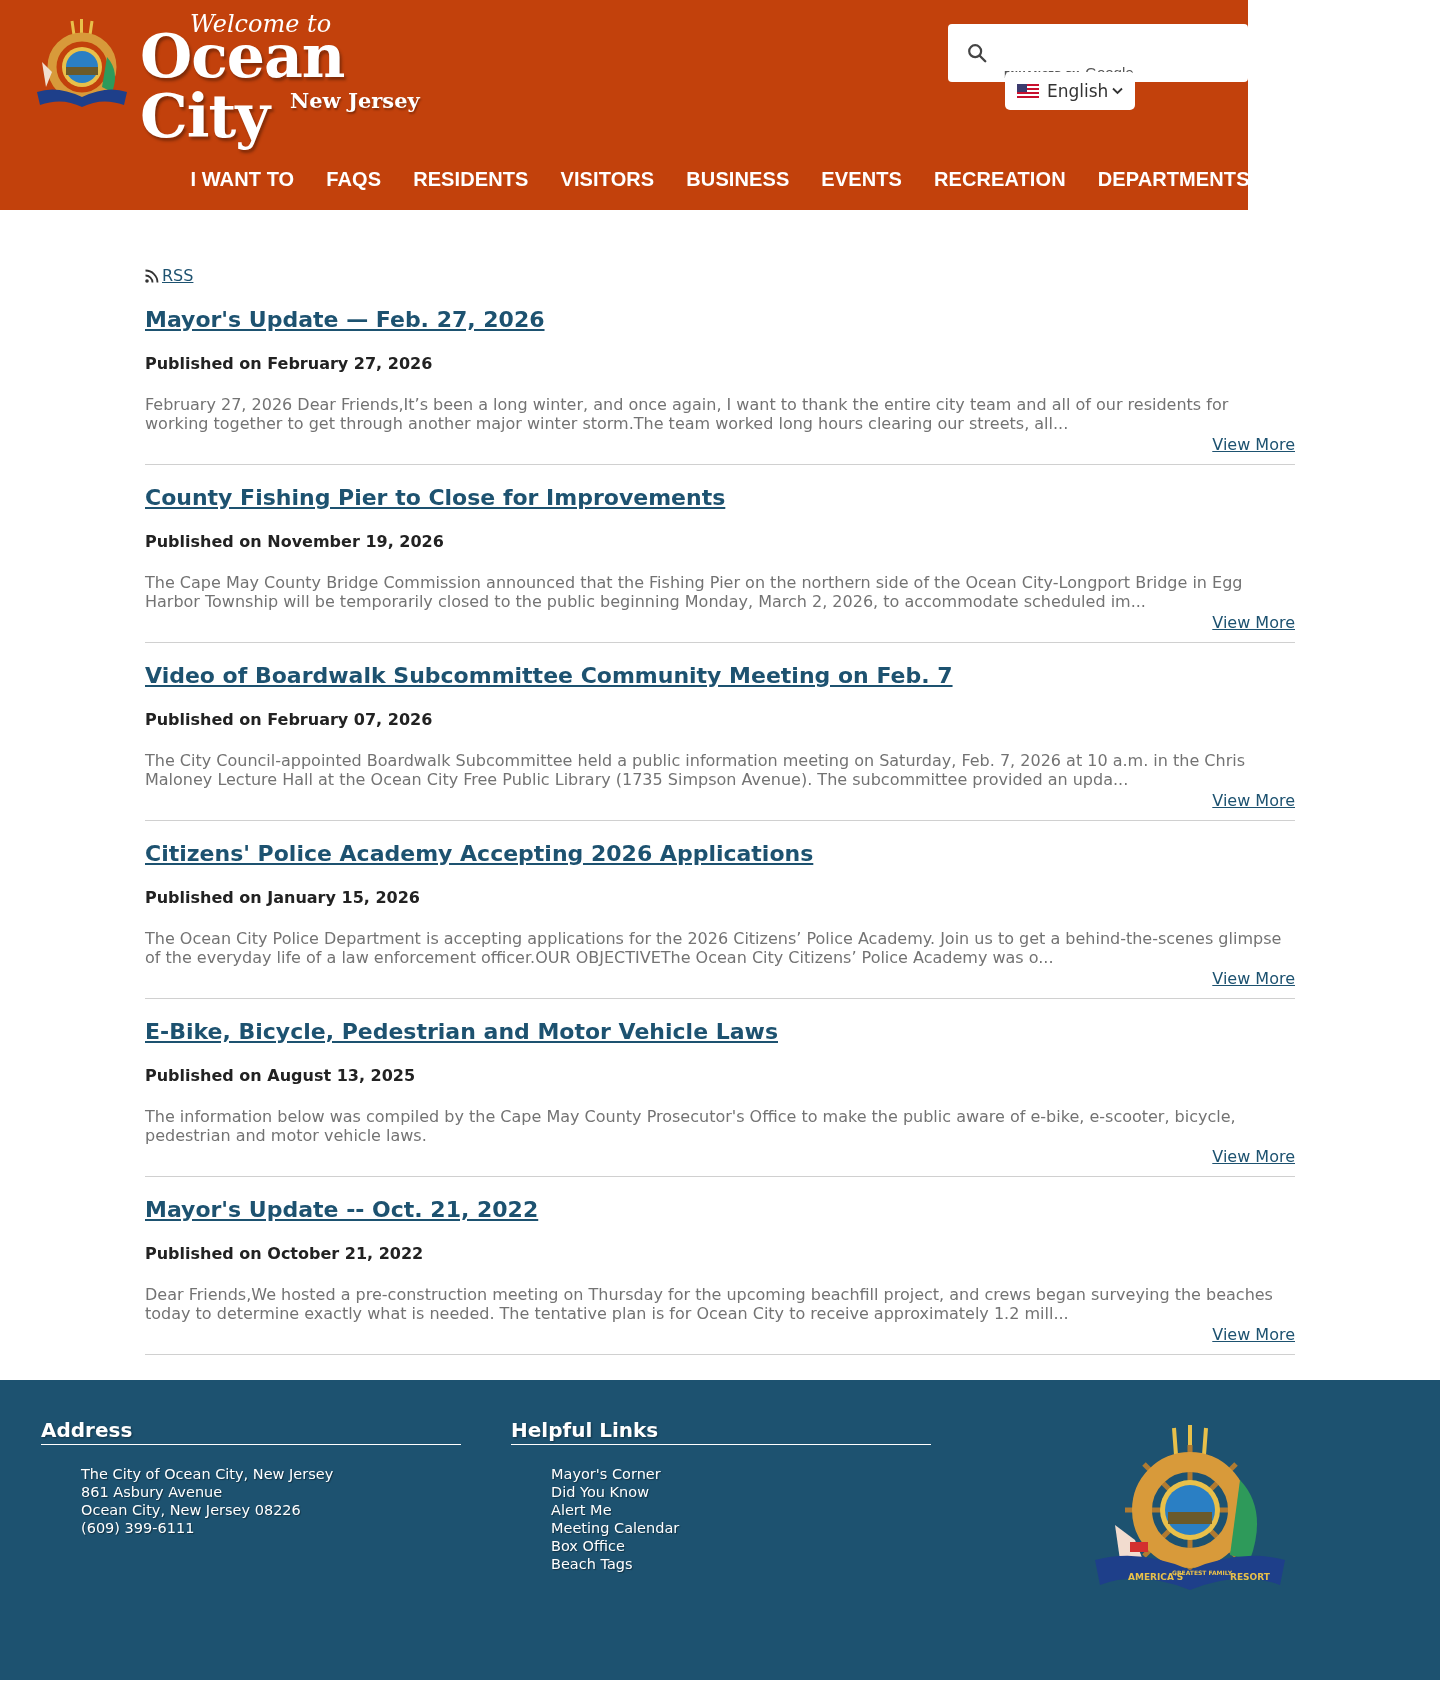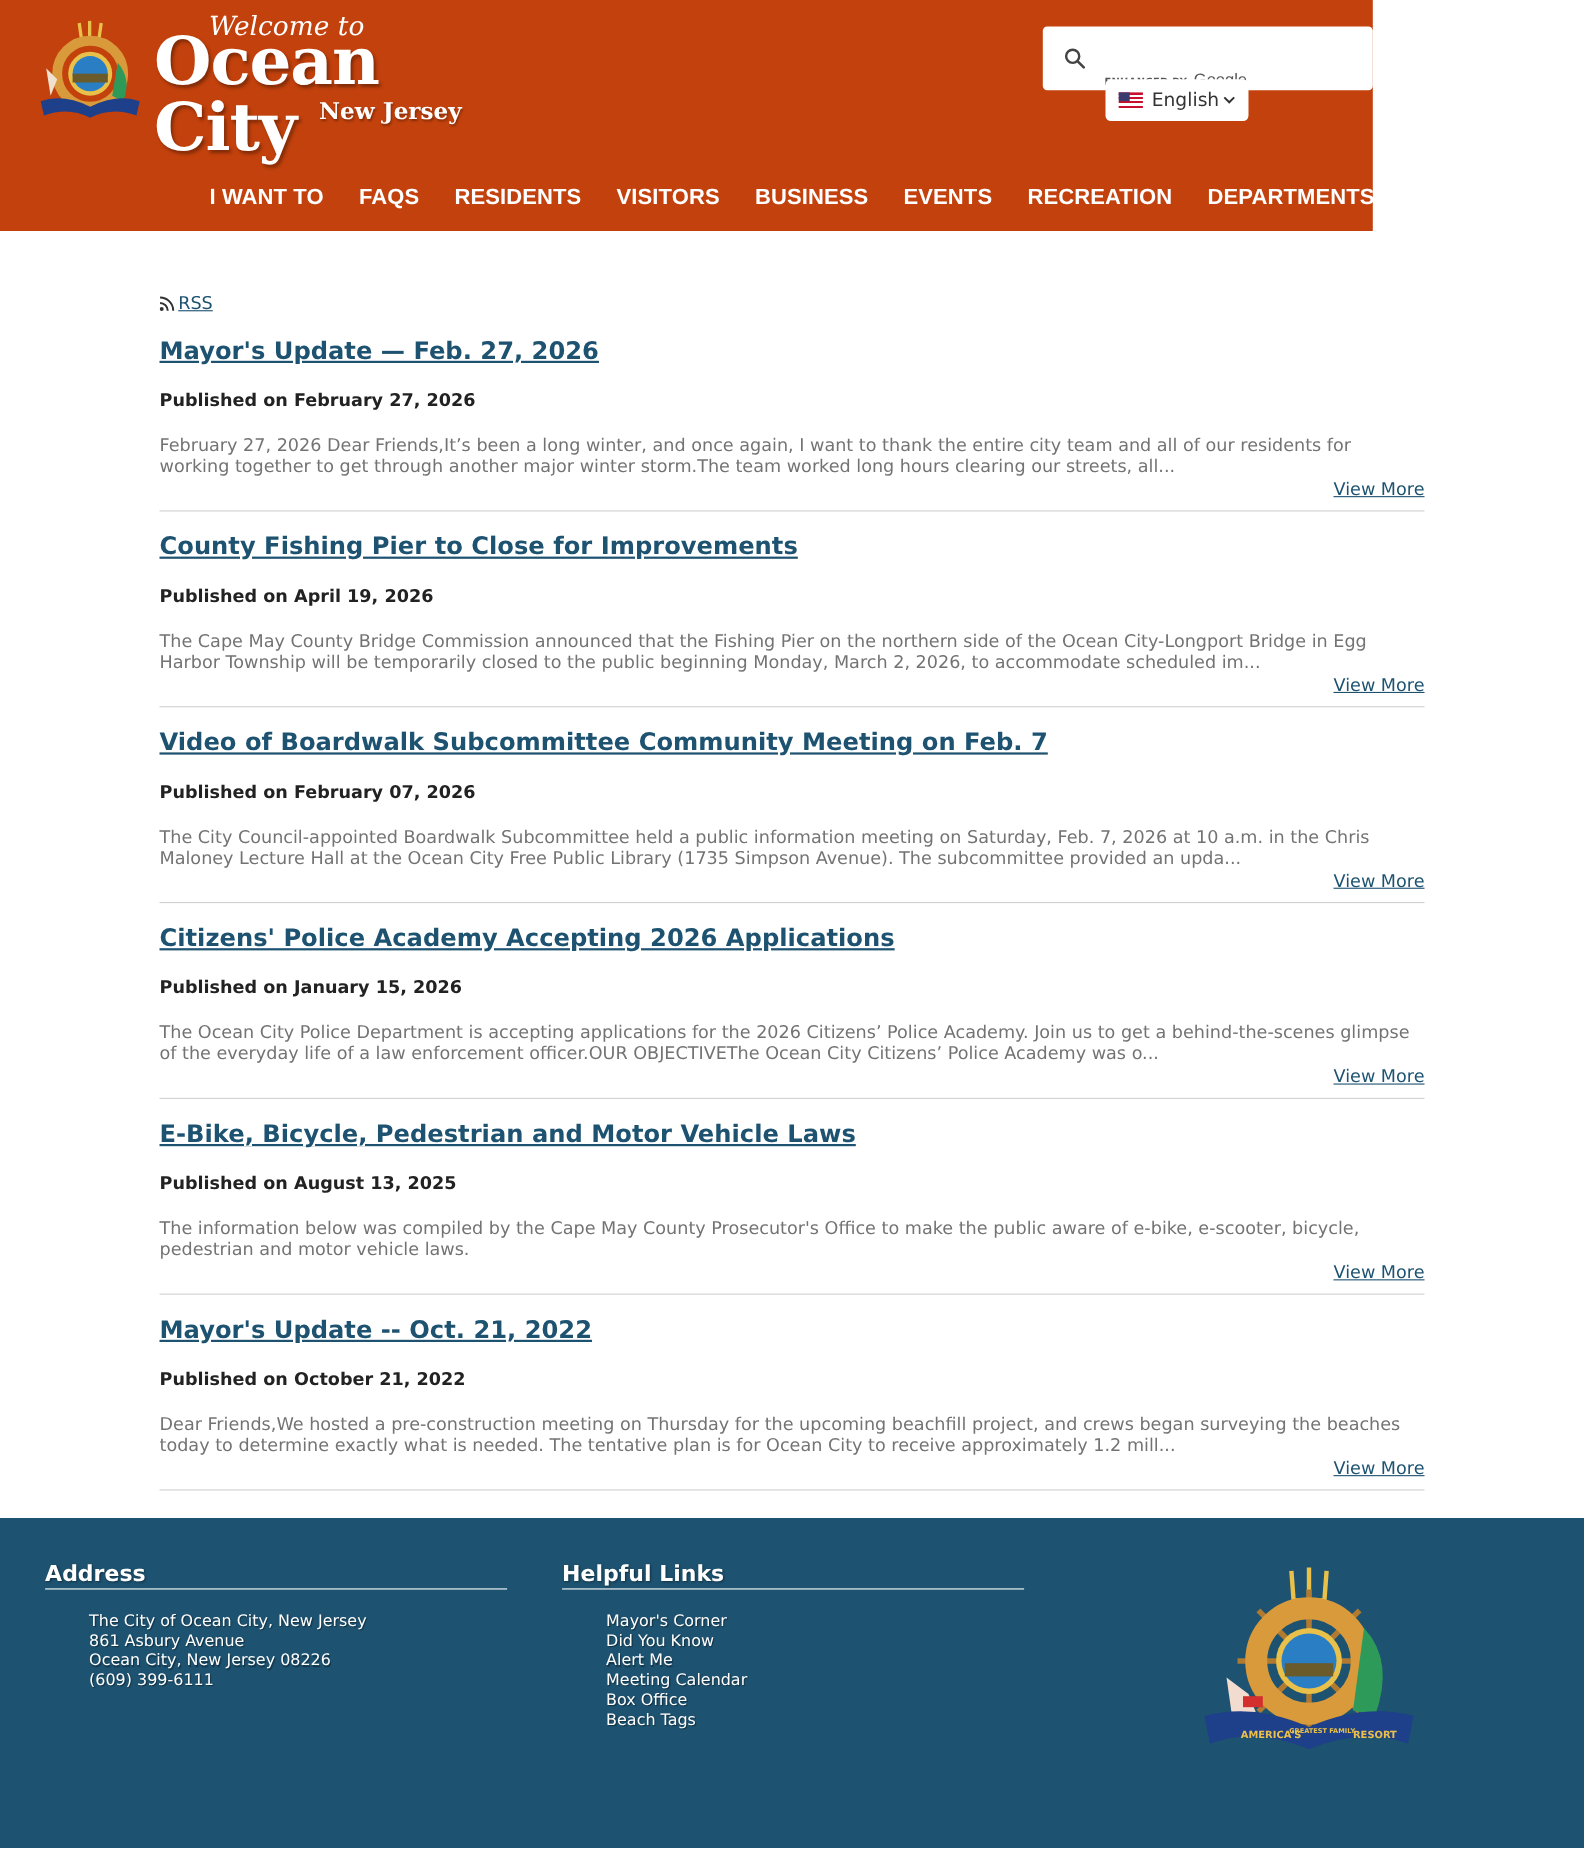--- a/index.html
+++ b/index.html
@@ -121,21 +121,21 @@
 
   <div class="news-list">
     <div class="news-item first">
       <a class="news-title">Mayor's Update — Feb. 27, 2026</a>
       <div class="news-date">Published on February 27, 2026</div>
       <div class="news-summary">February 27, 2026 Dear Friends,It’s been a long winter, and once again, I want to thank the entire city team and all of our residents for working together to get through another major winter storm.The team worked long hours clearing our streets, all...</div>
       <div class="news-more"><span>View More</span></div>
     </div>
     <div class="news-item">
       <a class="news-title">County Fishing Pier to Close for Improvements</a>
-      <div class="news-date">Published on April 19, 2026</div>
+      <div class="news-date">Published on November 19, 2026</div>
       <div class="news-summary">The Cape May County Bridge Commission announced that the Fishing Pier on the northern side of the Ocean City-Longport Bridge in Egg Harbor Township will be temporarily closed to the public beginning Monday, March 2, 2026, to accommodate scheduled im...</div>
       <div class="news-more"><span>View More</span></div>
     </div>
     <div class="news-item">
       <a class="news-title">Video of Boardwalk Subcommittee Community Meeting on Feb. 7</a>
       <div class="news-date">Published on February 07, 2026</div>
       <div class="news-summary">The City Council-appointed Boardwalk Subcommittee held a public information meeting on Saturday, Feb. 7, 2026 at 10 a.m. in the Chris Maloney Lecture Hall at the Ocean City Free Public Library (1735 Simpson Avenue). The subcommittee provided an upda...</div>
       <div class="news-more"><span>View More</span></div>
     </div>
     <div class="news-item">

